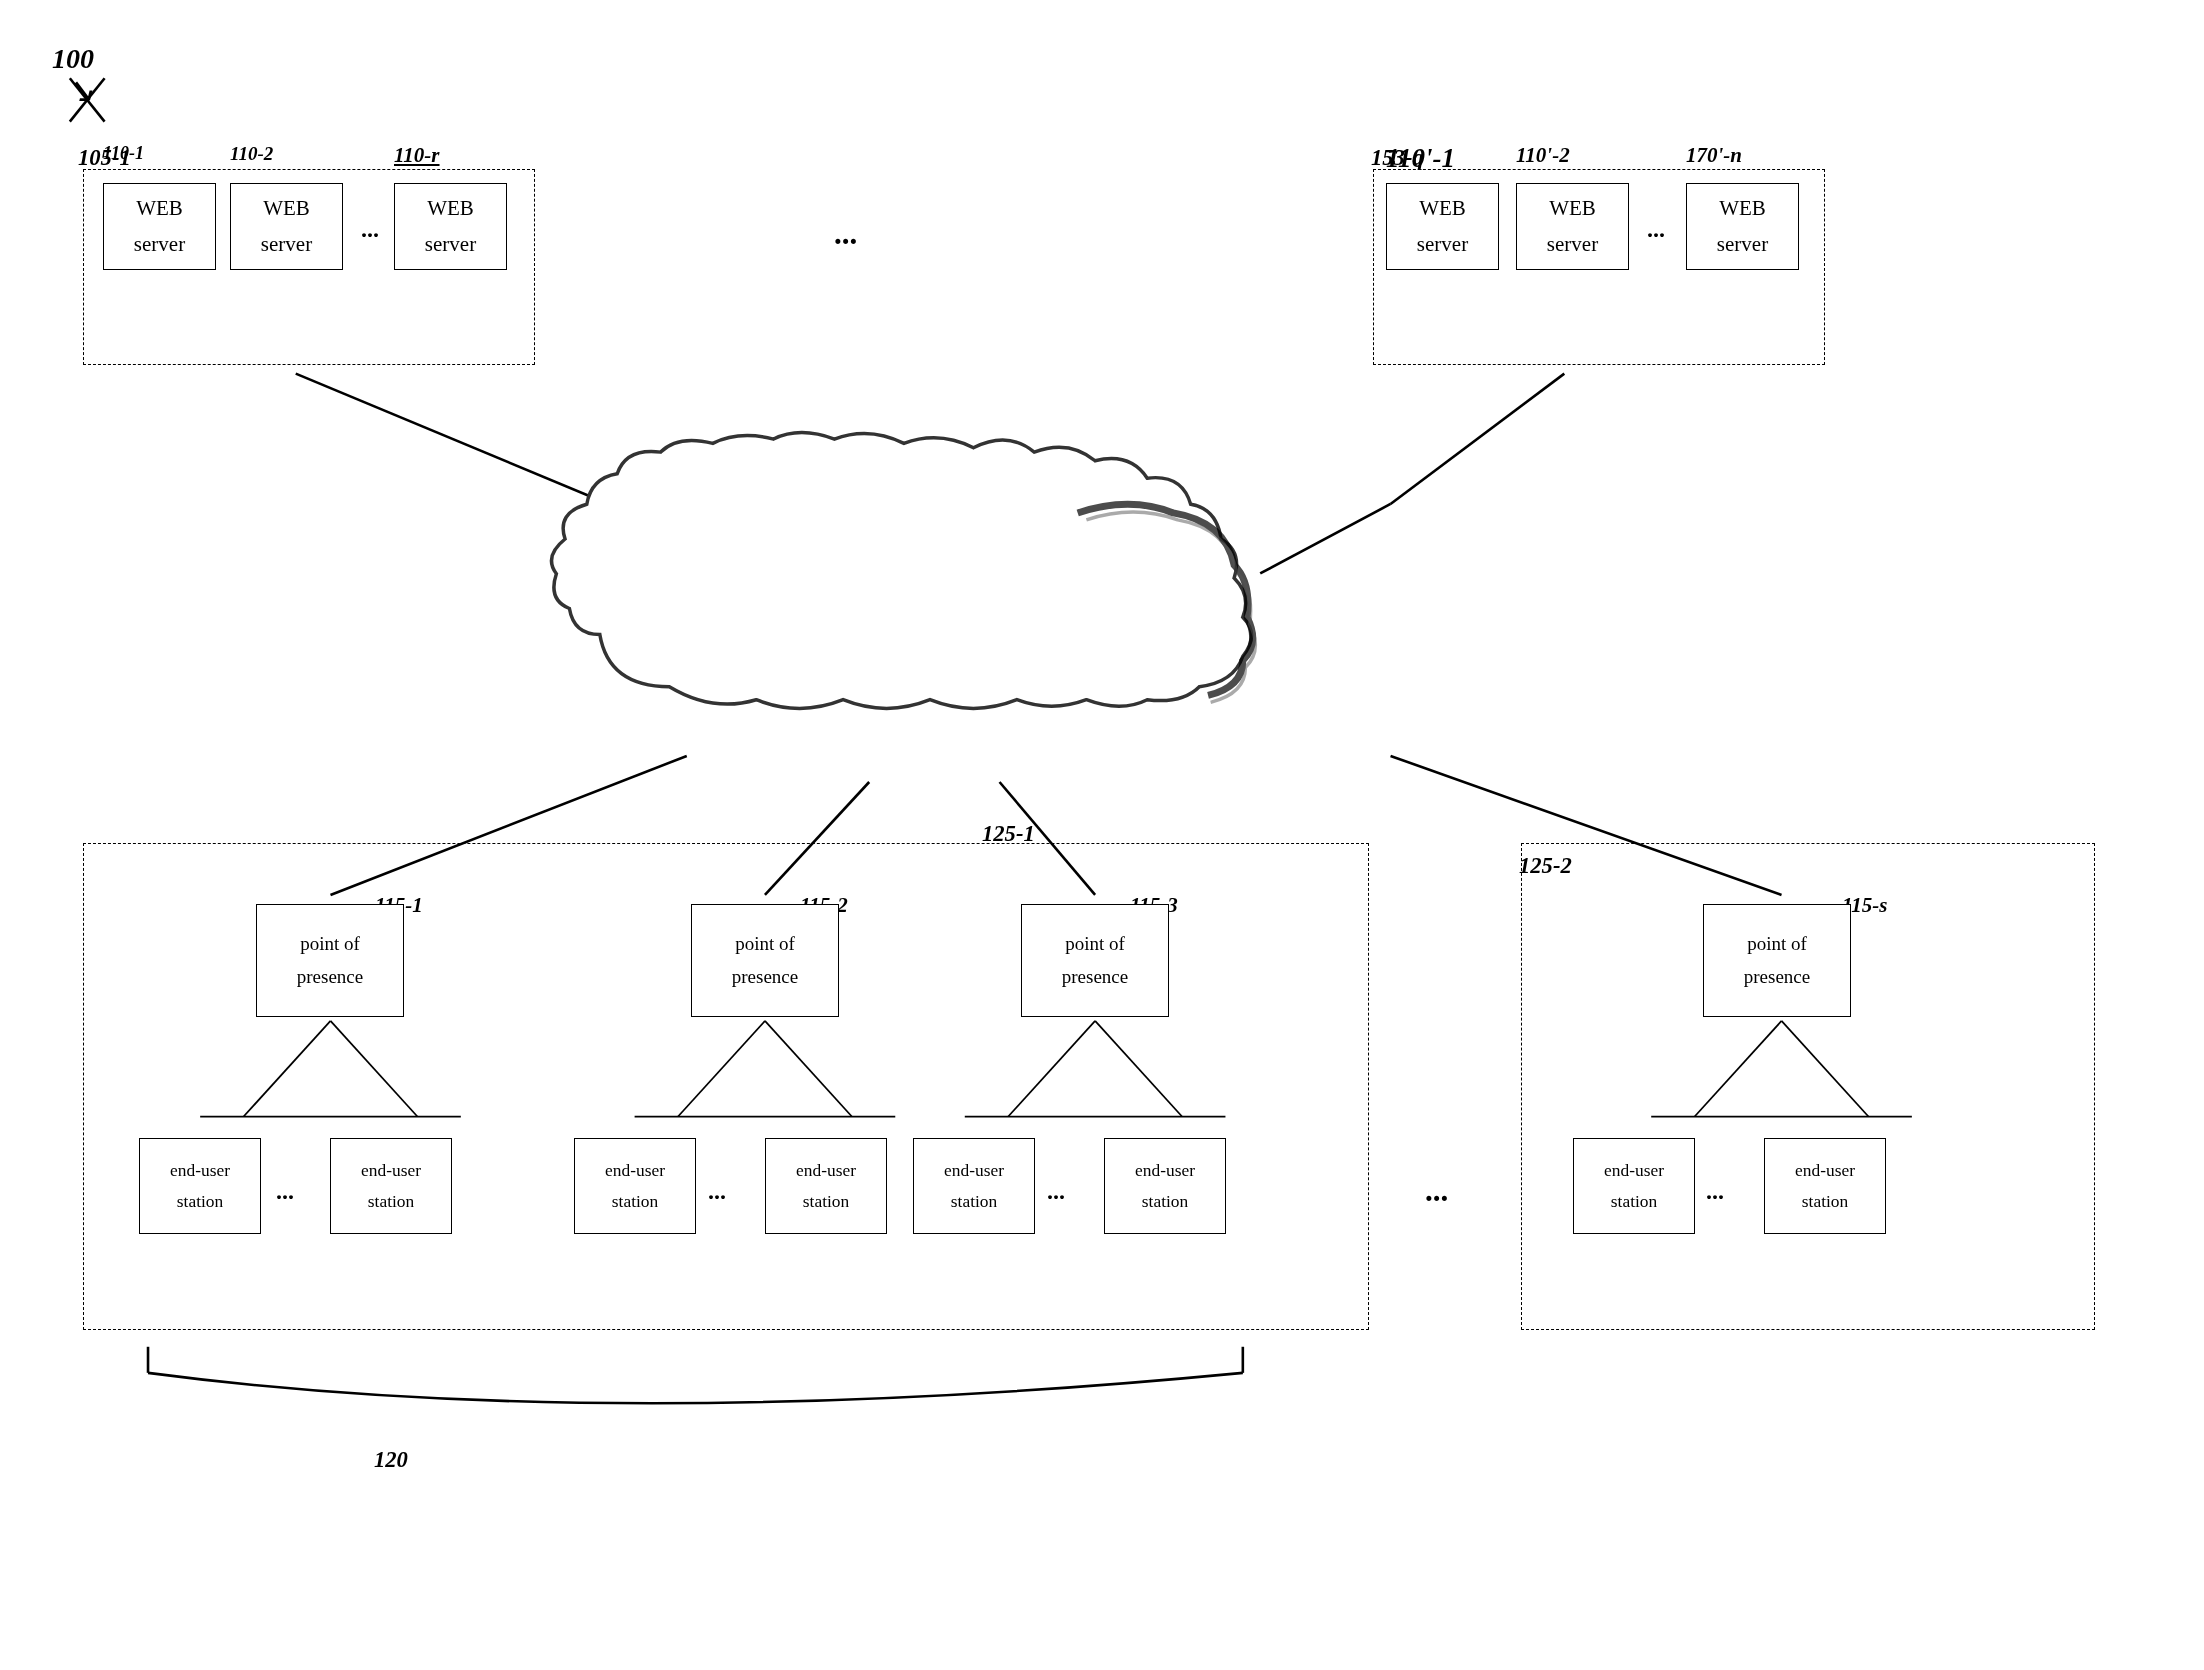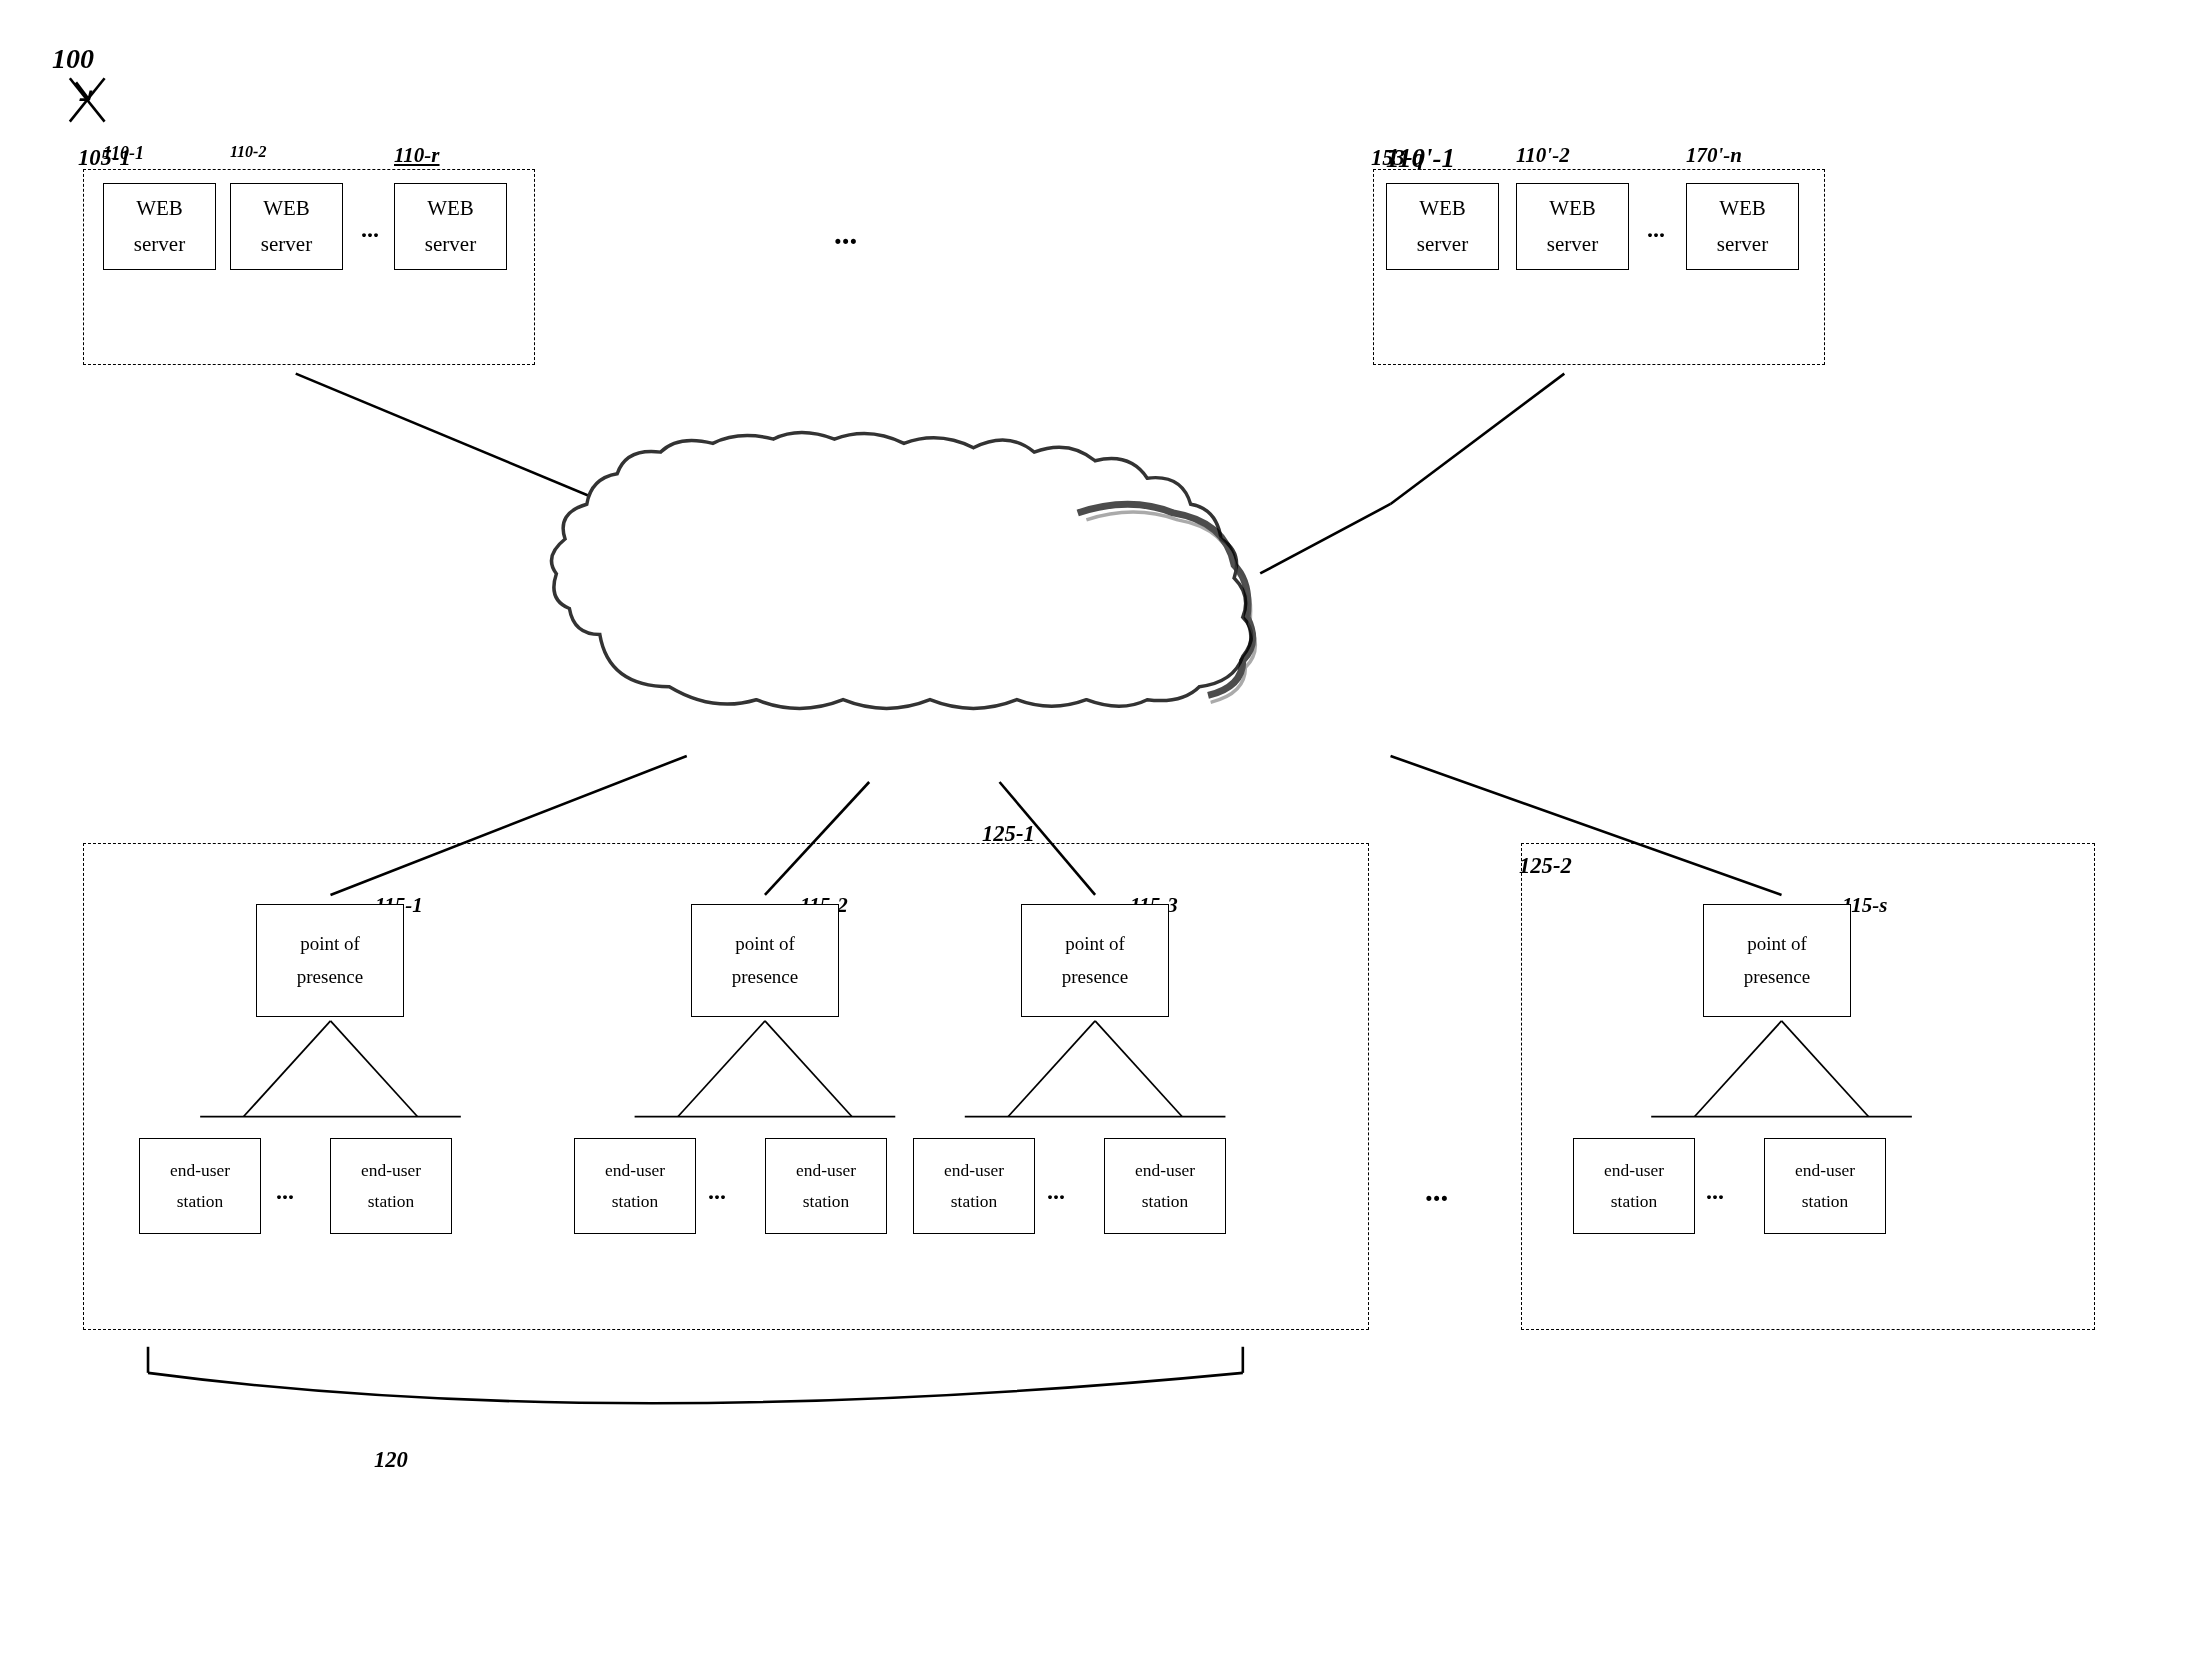--- a/index.html
+++ b/index.html
@@ -122,21 +122,21 @@
   <div class="dashed-box" style="left:83px; top:169px; width:452px; height:196px;"></div>
 
   <div class="label" style="left:78px; top:145px; font-size:22.6px;">105-1</div>
 
   <div class="label" style="left:103px; top:143px; font-size:18px;">110-1</div>
   <div class="box" style="left:103px; top:183px; width:113px; height:87px;">
     <span>WEB</span>
     <span>server</span>
   </div>
 
-  <div class="label" style="left:230px; top:143px; font-size:16px;">110-2</div>
+  <div class="label" style="left:230px; top:143px; font-size:19px;">110-2</div>
   <div class="box" style="left:230px; top:183px; width:113px; height:87px;">
     <span>WEB</span>
     <span>server</span>
   </div>
 
   <div class="dots" style="left:361px; top:216px; font-size:24px; font-weight:bold;">...</div>
 
   <div class="label" style="left:394px; top:143px; font-size:21px;text-decoration:underline;">110-r</div>
   <div class="box" style="left:394px; top:183px; width:113px; height:87px;">
     <span>WEB</span>

